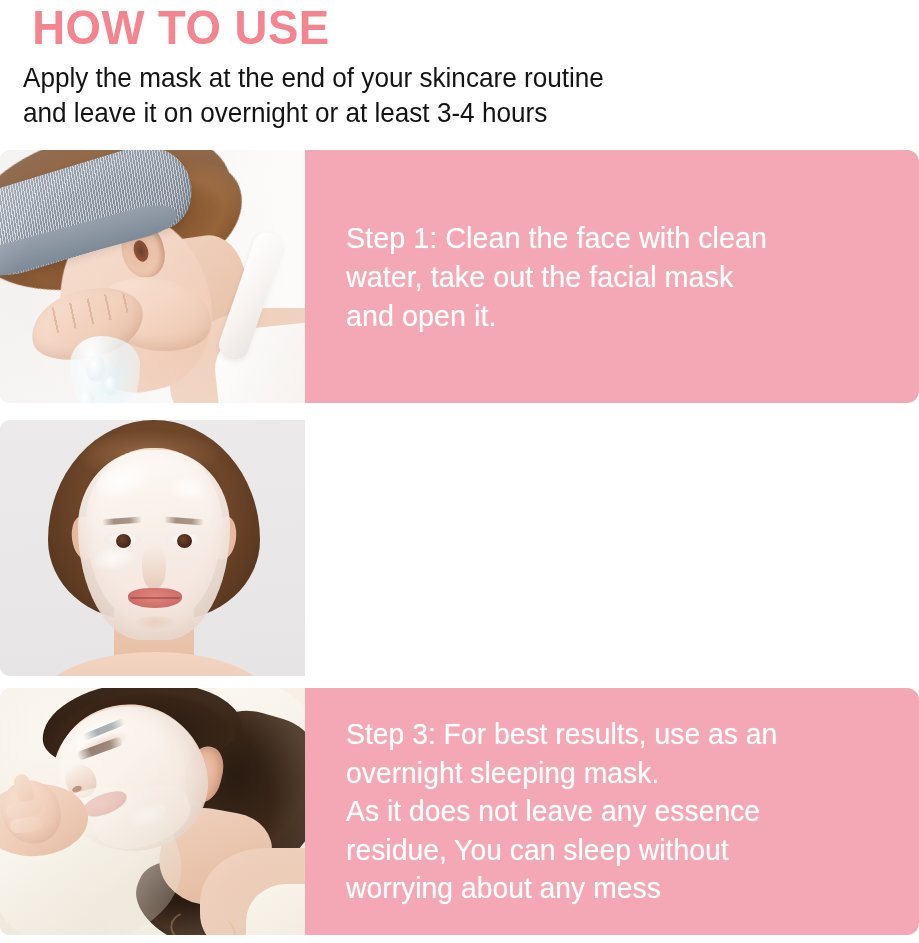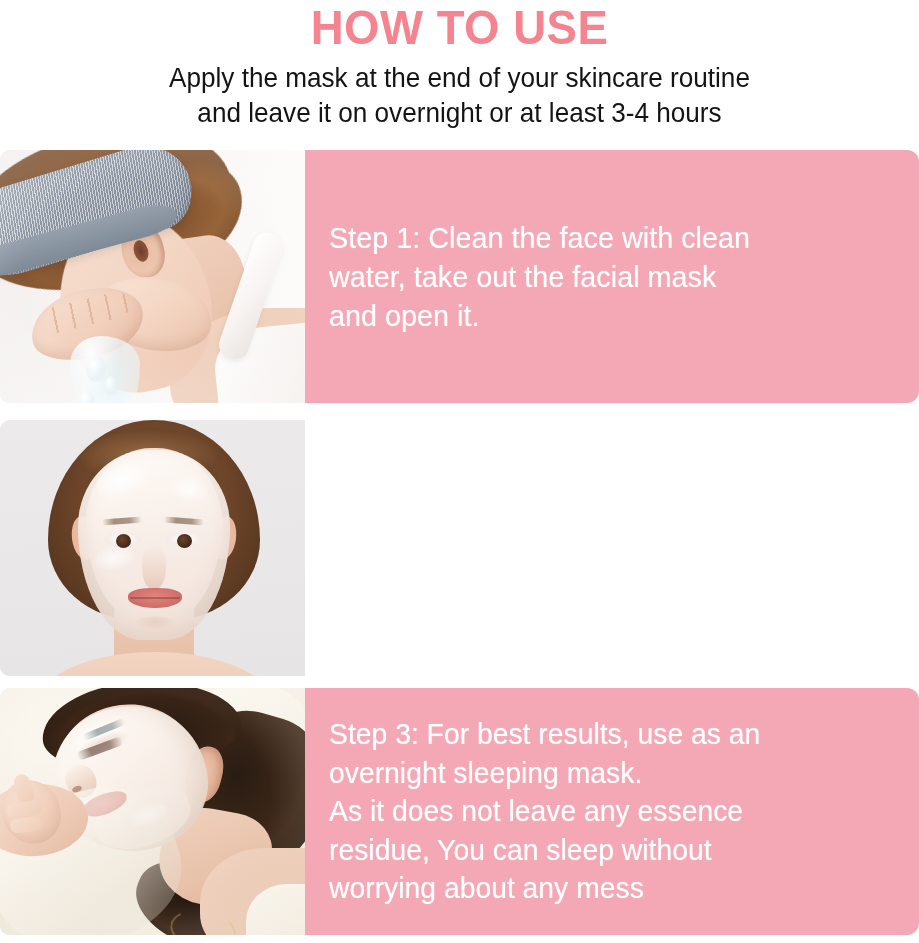--- a/index.html
+++ b/index.html
@@ -21,21 +21,20 @@
     background: #ffffff;
   }
 
   
   .header {
     position: absolute;
     left: 0;
     top: 0;
     width: 919px;
     height: 148px;
-    text-align: center;
   }
   .title {
     margin: 0;
     padding-top: 2px;
     font-family: "Liberation Sans Narrow", "Liberation Sans", sans-serif;
     font-size: 49px;
     font-weight: bold;
     letter-spacing: 0.5px;
     line-height: 1.06;
     color: #F4848F;
@@ -72,21 +71,21 @@
     border-radius: 10px 0 0 10px;
     background: #eceaea;
   }
 
   .panel {
     flex: 1 1 auto;
     background: #F4A7B5;
     border-radius: 0 12px 12px 0;
     display: flex;
     align-items: center;
-    padding-left: 24px;
+    padding-left: 41px;
     box-sizing: border-box;
   }
   .panel-text {
     color: #ffffff;
     font-size: 30px;
     line-height: 1.31;
     font-weight: 400;
     transform: scaleX(0.96);
     transform-origin: left center;
     text-shadow: 0 0 1.2px rgba(255,255,255,0.55);

